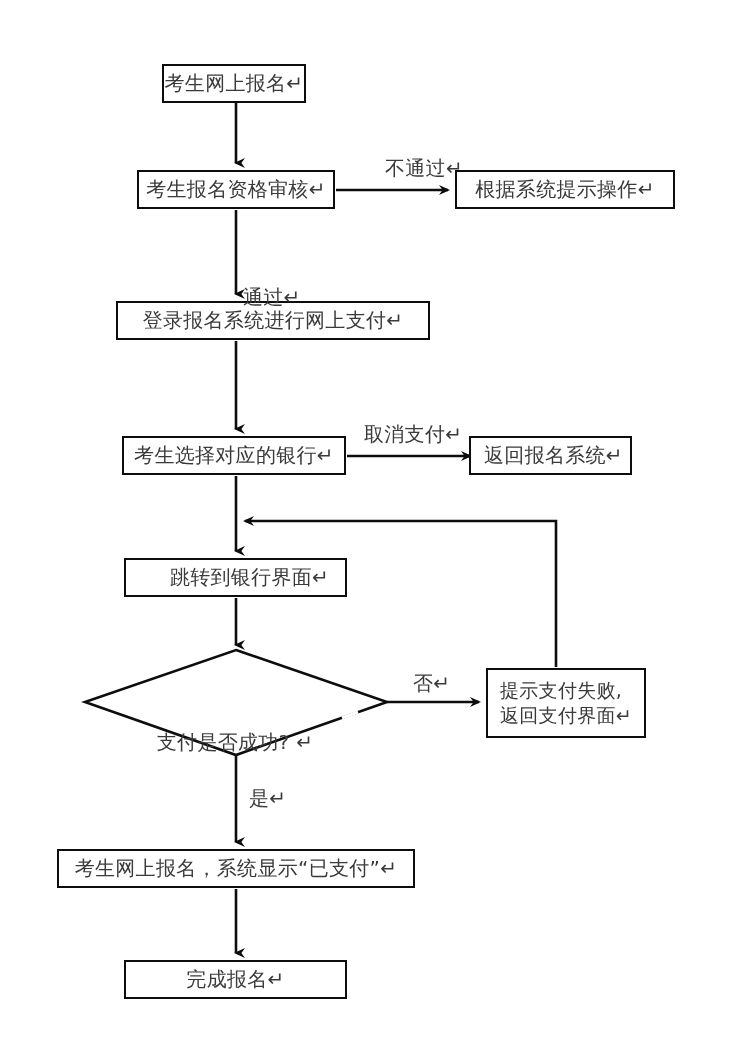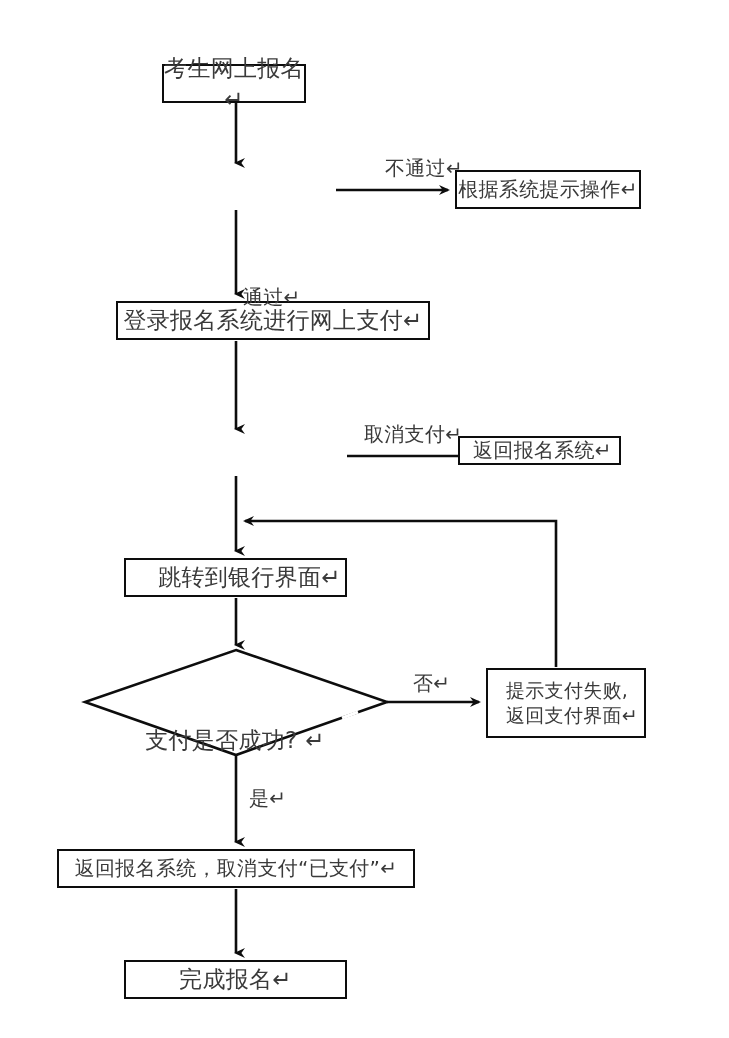--- a/index.html
+++ b/index.html
@@ -59,21 +59,21 @@
     z-index: 3;
   }
   .edge-label {
     position: absolute;
     color: #3a3a3a;
     white-space: nowrap;
     z-index: 3;
     background: transparent;
     letter-spacing: 0.3px;
   }
-  .fs-21 { font-size: 23px; }
+  .fs-21 { font-size: 20px; }
   .fs-20 { font-size: 20px; }
   .fs-19 { font-size: 19px; }
 </style>
 </head>
 <body>
 
 <div id="flow-root">
 
   <svg id="flow-svg" viewBox="0 0 729 1038" xmlns="http://www.w3.org/2000/svg">
     <defs>
@@ -115,49 +115,55 @@
       <line x1="236" y1="755" x2="236" y2="842" marker-end="url(#arrow-down)"></line>
 
       <line x1="236" y1="889" x2="236" y2="953" marker-end="url(#arrow-down)"></line>
     </g>
   </svg>
 
   <div class="node process fs-21" style="left:162px;top:64px;width:144px;height:39px;">
     <span class="node-label">考生网上报名↵</span>
   </div>
 
+  <div class="node process fs-21" style="left:137px;top:170px;width:198px;height:39px;">
+    <span class="node-label">考生报名资格审核↵</span>
+  </div>
 
-  <div class="node process fs-20" style="left:455px;top:170px;width:186px;height:39px;">
+  <div class="node process fs-20" style="left:455px;top:170px;width:220px;height:39px;">
     <span class="node-label">根据系统提示操作↵</span>
   </div>
 
   <div class="node process fs-21" style="left:116px;top:301px;width:314px;height:39px;">
     <span class="node-label">登录报名系统进行网上支付↵</span>
   </div>
 
+  <div class="node process fs-21" style="left:122px;top:436px;width:224px;height:39px;">
+    <span class="node-label">考生选择对应的银行↵</span>
+  </div>
 
-  <div class="node process fs-20" style="left:458px;top:436px;width:163px;height:29px;padding-left:6px;">
+  <div class="node process fs-20" style="left:469px;top:436px;width:163px;height:39px;padding-left:6px;">
     <span class="node-label">返回报名系统↵</span>
   </div>
 
   <div class="node process fs-21" style="left:124px;top:558px;width:223px;height:39px;padding-left:28px;">
     <span class="node-label">跳转到银行界面↵</span>
   </div>
 
   <div class="decision fs-21" style="left:83px;top:650px;width:304px;height:105px;">
     <span class="node-label">支付是否成功?  ↵</span>
   </div>
 
-  <div class="node process fs-19" style="left:486px;top:668px;width:160px;height:70px;justify-content:center;padding-left:12px;">
+  <div class="node process fs-19" style="left:486px;top:668px;width:160px;height:70px;justify-content:flex-start;padding-left:12px;">
     <span class="node-label" style="text-align:left;">提示支付失败,
 返回支付界面↵</span>
   </div>
 
   <div class="node process fs-20" style="left:57px;top:849px;width:358px;height:39px;">
-    <span class="node-label">返回报名系统，取消支付“已支付”↵</span>
+    <span class="node-label">考生网上报名，系统显示“已支付”↵</span>
   </div>
 
   <div class="node process fs-21" style="left:124px;top:960px;width:223px;height:39px;text-align:center;">
     <span class="node-label">完成报名↵</span>
   </div>
 
   <div class="edge-label fs-20" style="left:385px;top:155px;">
     <span>不通过↵</span>
   </div>
 

